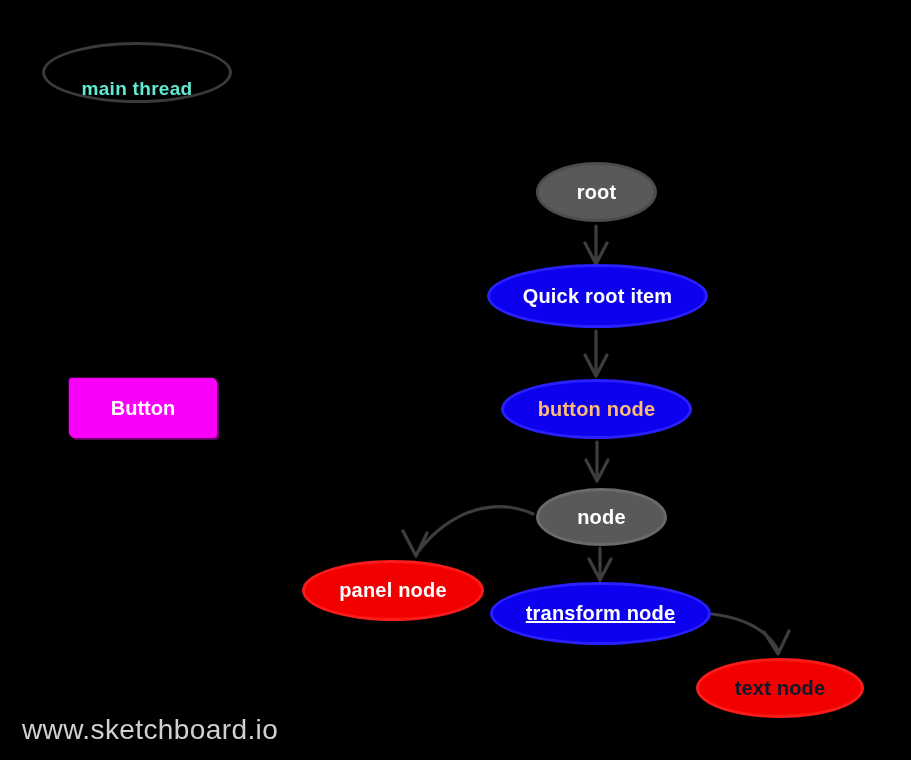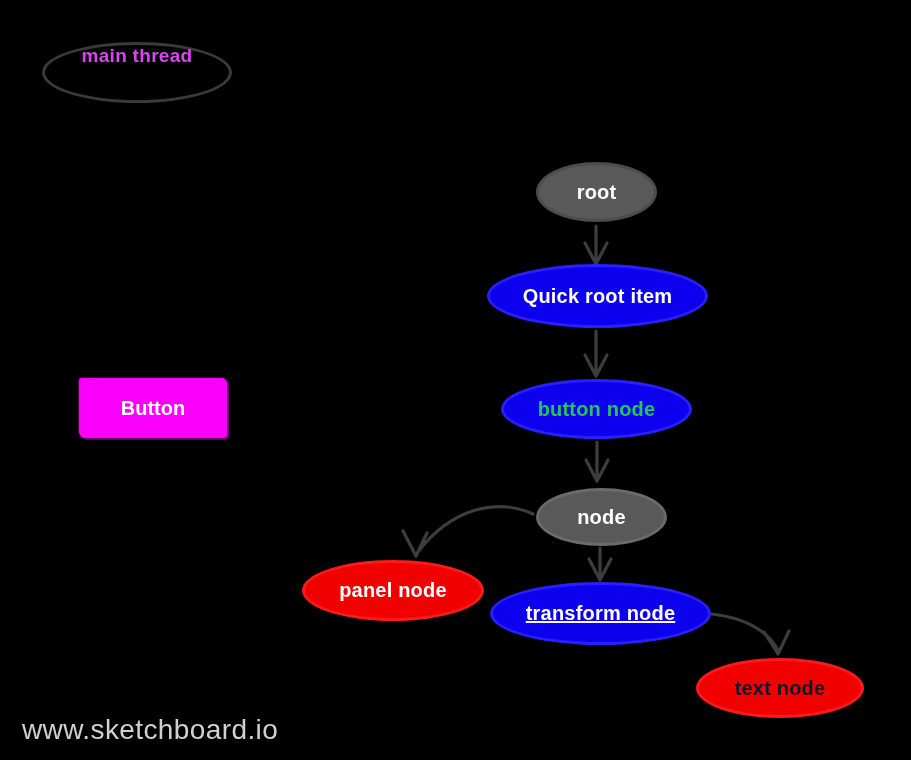--- a/index.html
+++ b/index.html
@@ -21,25 +21,25 @@
     stroke: #3d3d3d;
     stroke-width: 3.2;
     stroke-linecap: round;
     stroke-linejoin: round;
   }
   .thread {
     position: absolute;
     border: 3px solid #3a3a3a;
     border-radius: 50%;
     background: transparent;
-    color: #d946ef;
+    color: #5eead4;
     font-weight: bold;
     font-size: 19px;
     display: flex;
-    align-items: flex-start;
+    align-items: flex-end;
     justify-content: center;
     letter-spacing: 0.3px;
   }
   .t-main  { left: 42px;  top: 42px; width: 184px; height: 55px; }
   .t-scene { left: 482px; top: 42px; width: 244px; height: 55px; }
   .node {
     position: absolute;
     border-radius: 50%;
     border: 3.5px solid;
     color: #fff;
@@ -64,21 +64,20 @@
     width: 148px; height: 60px;
     color: #fff;
     font-weight: bold;
     font-size: 20px;
     display: flex;
     align-items: center;
     justify-content: center;
     border-radius: 3px 5px 4px 6px;
     box-shadow: 2px 2px 0 rgba(180, 0, 180, 0.55), -1px -1px 0 rgba(120, 0, 120, 0.5);
     box-sizing: border-box;
-    margin-left: 10px;
   }
   .watermark {
     position: absolute;
     left: 22px; top: 714px;
     font-size: 28px;
     font-weight: normal;
     letter-spacing: 0.4px;
   }
 </style>
 </head>
@@ -101,21 +100,21 @@
 
 
   <div class="node n-quick" style="background-color: rgb(12, 0, 238); border-color: rgb(42, 31, 255); color: rgb(255, 255, 255);">
     <span>Quick root item</span>
   </div>
 
   <div class="node n-root" style="background-color: rgb(89, 89, 89); border-color: rgb(76, 76, 76); color: rgb(255, 255, 255);">
     <span>root</span>
   </div>
 
-  <div class="node n-buttonnode" style="background-color: rgb(12, 0, 238); border-color: rgb(42, 31, 255); color: #22c55e;">
+  <div class="node n-buttonnode" style="background-color: rgb(12, 0, 238); border-color: rgb(42, 31, 255); color: #fdba74;">
     <span>button node</span>
   </div>
 
   <div class="node n-panel" style="background-color: rgb(242, 0, 0); border-color: rgb(251, 27, 27); color: rgb(255, 255, 255);">
     <span>panel node</span>
   </div>
 
   <div class="node n-node" style="background-color: rgb(89, 89, 89); border-color: rgb(107, 107, 107); color: rgb(255, 255, 255);">
     <span>node</span>
   </div>

